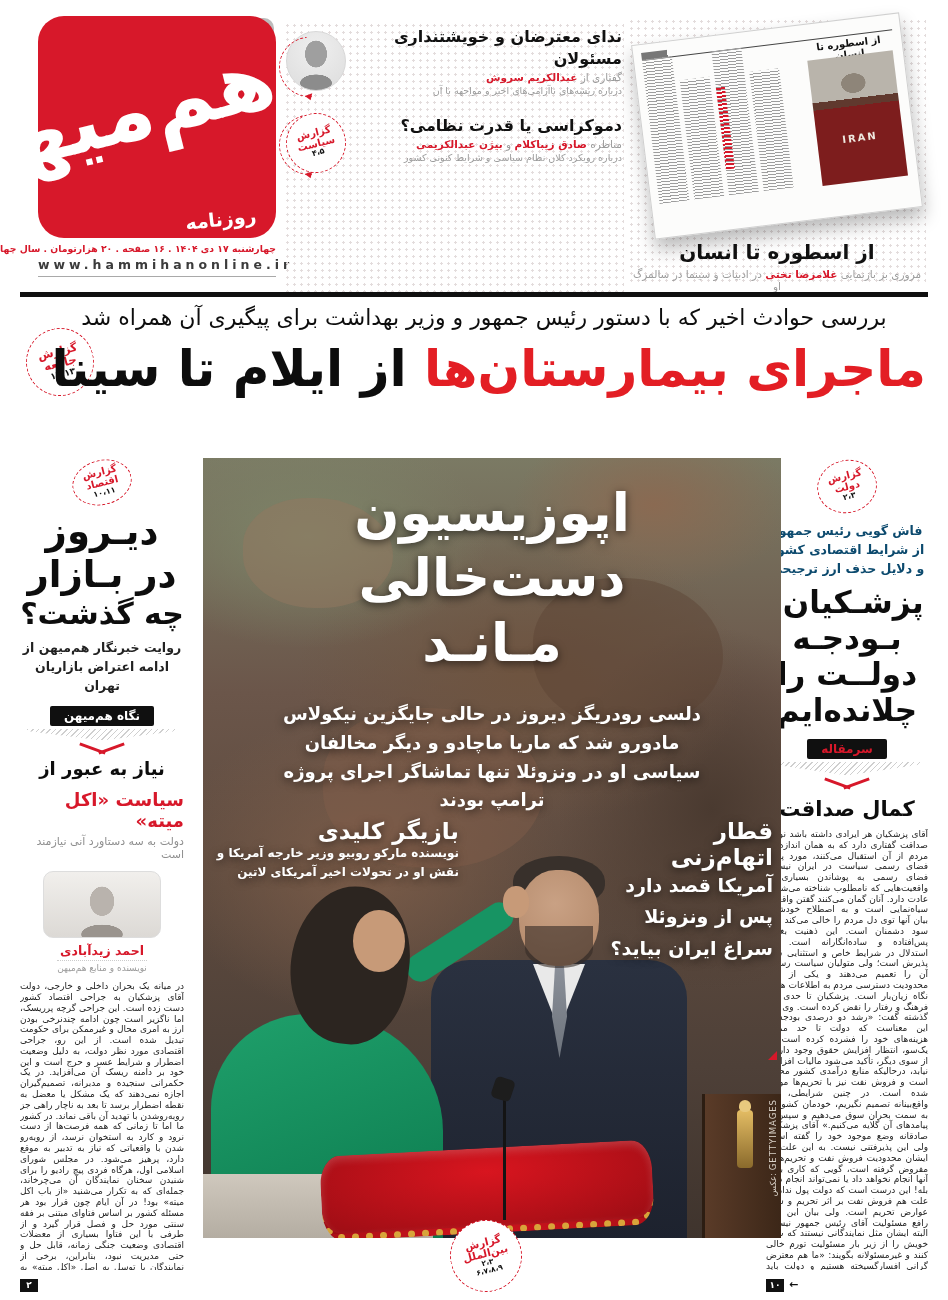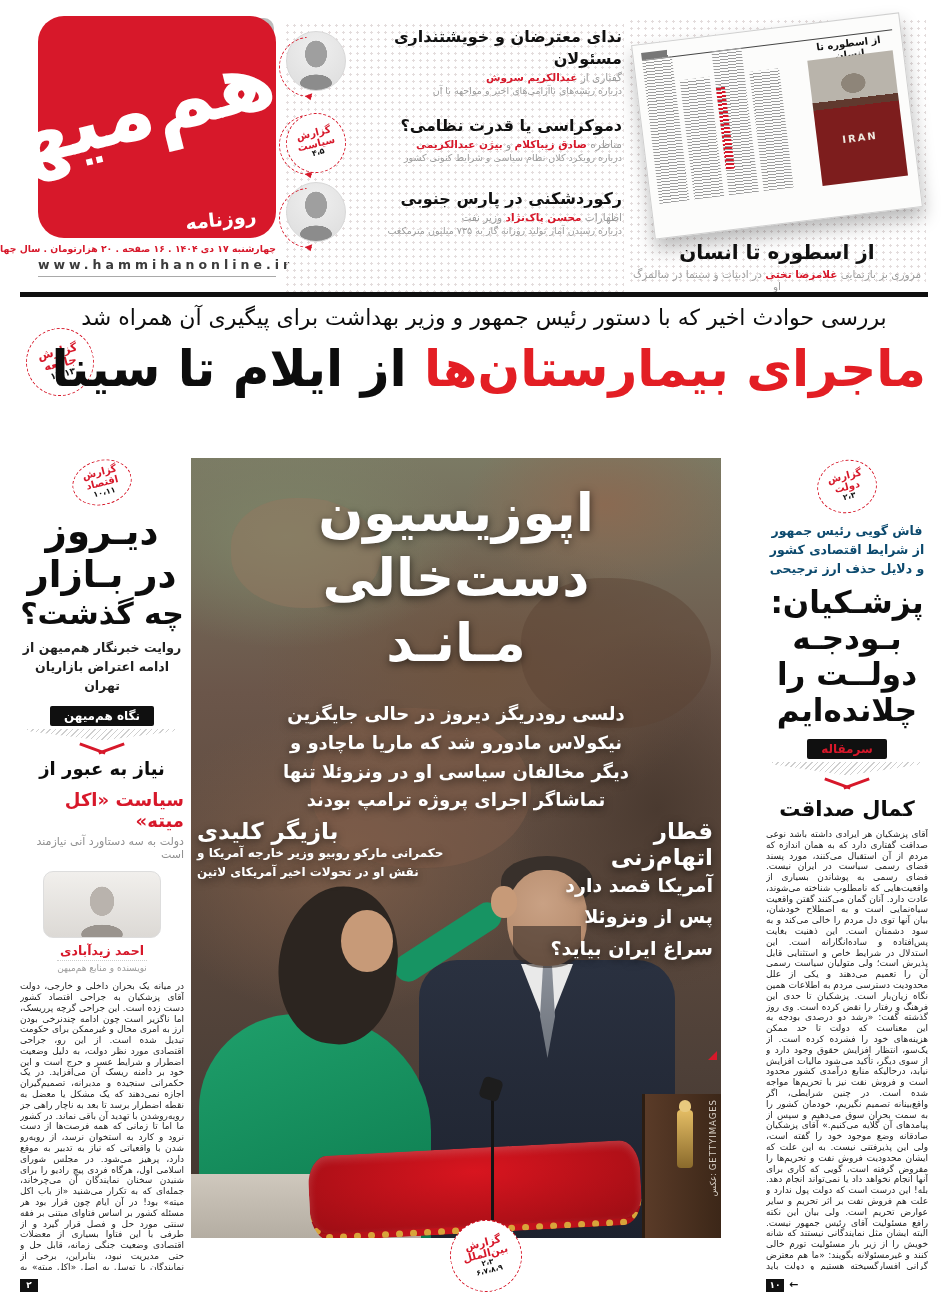--- a/index.html
+++ b/index.html
@@ -103,37 +103,37 @@
   .bodytext{font-size:9px;line-height:1.2;text-align:justify;color:#1c1c1c;margin-top:8px;width:100%;}
   #left-body{height:392px;overflow:hidden;}
   #right-body{height:506px;overflow:hidden;}
   .subhead{font-size:21px;font-weight:bold;color:#0d0d0d;margin-top:8px;}
   .endrow{width:100%;text-align:left;margin-top:3px;}
   .endbox{display:inline-block;min-width:14px;height:13px;background:#111;color:#fff;font-size:9px;line-height:13px;
           text-align:center;padding:0 2px;font-weight:bold;}
   .arr{font-size:11px;font-weight:bold;color:#111;}
 
   
-  #photo{left:191px;top:458px;width:530px;height:780px;overflow:hidden;
+  #photo{left:203px;top:458px;width:578px;height:780px;overflow:hidden;
     background:
       radial-gradient(ellipse 200px 120px at 78% 6%, #8a6a52 0%, transparent 70%),
       radial-gradient(ellipse 260px 160px at 18% 10%, #7d8468 0%, transparent 70%),
       radial-gradient(ellipse 300px 200px at 55% 28%, #6e5440 0%, transparent 75%),
       radial-gradient(ellipse 220px 260px at 88% 45%, #4a3a30 0%, transparent 70%),
       radial-gradient(ellipse 280px 220px at 28% 52%, #7a5c49 0%, transparent 70%),
       linear-gradient(180deg,#7b7a64 0%, #6b564a 30%, #5d4a3e 55%, #4e4038 78%, #3f342d 100%);}
   .blob{position:absolute;border-radius:45% 55% 50% 50%;}
   #blob1{left:40px;top:40px;width:150px;height:110px;background:#93785f;opacity:.5;}
   #blob2{left:330px;top:120px;width:190px;height:150px;background:#5c4332;opacity:.45;}
   #blob3{left:120px;top:250px;width:220px;height:160px;background:#84604a;opacity:.4;}
   .ph-txt{color:#fff;text-shadow:0 2px 8px rgba(0,0,0,.6);}
   #ph-headline{position:absolute;top:22px;left:0;right:0;text-align:center;font-size:53px;font-weight:bold;line-height:1.23;}
   #ph-lede{position:absolute;top:242px;left:80px;right:80px;text-align:center;font-size:18px;font-weight:bold;line-height:1.6;}
   #sub-right{position:absolute;top:360px;right:8px;width:168px;text-align:right;}
-  #sub-left{position:absolute;top:360px;left:6px;width:250px;text-align:left;}
+  #sub-left{position:absolute;top:360px;left:6px;width:250px;text-align:right;}
   .ph-sub-title{font-size:23px;font-weight:bold;}
   .ph-sub-line{font-size:19px;font-weight:bold;line-height:1.65;}
   .ph-sub-small{font-size:12px;font-weight:bold;line-height:1.6;}
 
   
   #man-hair{position:absolute;left:310px;top:398px;width:92px;height:50px;background:#38302b;border-radius:50% 50% 42% 42%;}
   #man-head{position:absolute;left:316px;top:412px;width:80px;height:96px;background:radial-gradient(circle at 45% 35%,#c9a184,#b08566);border-radius:46%;}
   #man-beard{position:absolute;left:322px;top:468px;width:68px;height:42px;background:rgba(52,42,36,.6);border-radius:0 0 46% 46%;}
   #man-suit{position:absolute;left:228px;top:502px;width:256px;height:280px;background:linear-gradient(180deg,#2a3140,#1d222e);border-radius:38px 38px 0 0;}
   #man-shirt{position:absolute;left:330px;top:506px;width:52px;height:66px;background:#e9e9e9;clip-path:polygon(0 0,100% 0,50% 100%);}
@@ -210,35 +210,20 @@
         <div class="hby">
           <span>مناظره</span>
           <b>صادق زیباکلام</b>
           <span>و</span>
           <b>بیژن عبدالکریمی</b>
         </div>
         <div class="hdesc">درباره رویکرد کلان نظام سیاسی و شرایط کنونی کشور</div>
       </span>
     </div>
 
-    <div class="hitem">
-      <span class="medal">
-        <span class="arc"></span>
-        <span class="portrait" style="display:block"></span>
-      </span>
-      <span class="htext">
-        <div class="htitle">رکوردشکنی در پارس جنوبی</div>
-        <div class="hby">
-          <span>اظهارات</span>
-          <b>محسن پاک‌نژاد</b>
-          <span>وزیر نفت</span>
-        </div>
-        <div class="hdesc">درباره رسیدن آمار تولید روزانه گاز به ۷۳۵ میلیون مترمکعب</div>
-      </span>
-    </div>
   </div>
 
   <div class="abs dots" id="hdr-right">
     <div id="thumb">
       <div id="thumb-topbar"></div>
       <div class="mini-cols">
         <div class="mini-col"></div>
         <div class="mini-col short"></div>
         <div class="mini-col"></div>
         <div class="mini-col short"></div>
@@ -361,21 +346,21 @@
     <div class="ph-txt" id="sub-right">
       <div class="ph-sub-title">قطار اتهام‌زنی</div>
       <div class="ph-sub-line">آمریکا قصد دارد</div>
       <div class="ph-sub-line">پس از ونزوئلا</div>
       <div class="ph-sub-line">سراغ ایران بیاید؟</div>
     </div>
 
     <div class="ph-txt" id="sub-left">
       <div class="ph-sub-title">بازیگر کلیدی</div>
       <div class="ph-sub-small">
-        <span>حکمرانی</span>
+        <span>نویسنده</span>
         <b>مارکو روبیو</b>
         <span>وزیر خارجه آمریکا و نقش او در تحولات اخیر آمریکای لاتین</span>
       </div>
     </div>
 
     <div id="credit-tri"></div>
     <div id="credit">عکس: GETTYIMAGES</div>
   </div>
 
   <div class="abs stamp" id="stamp-intl">

